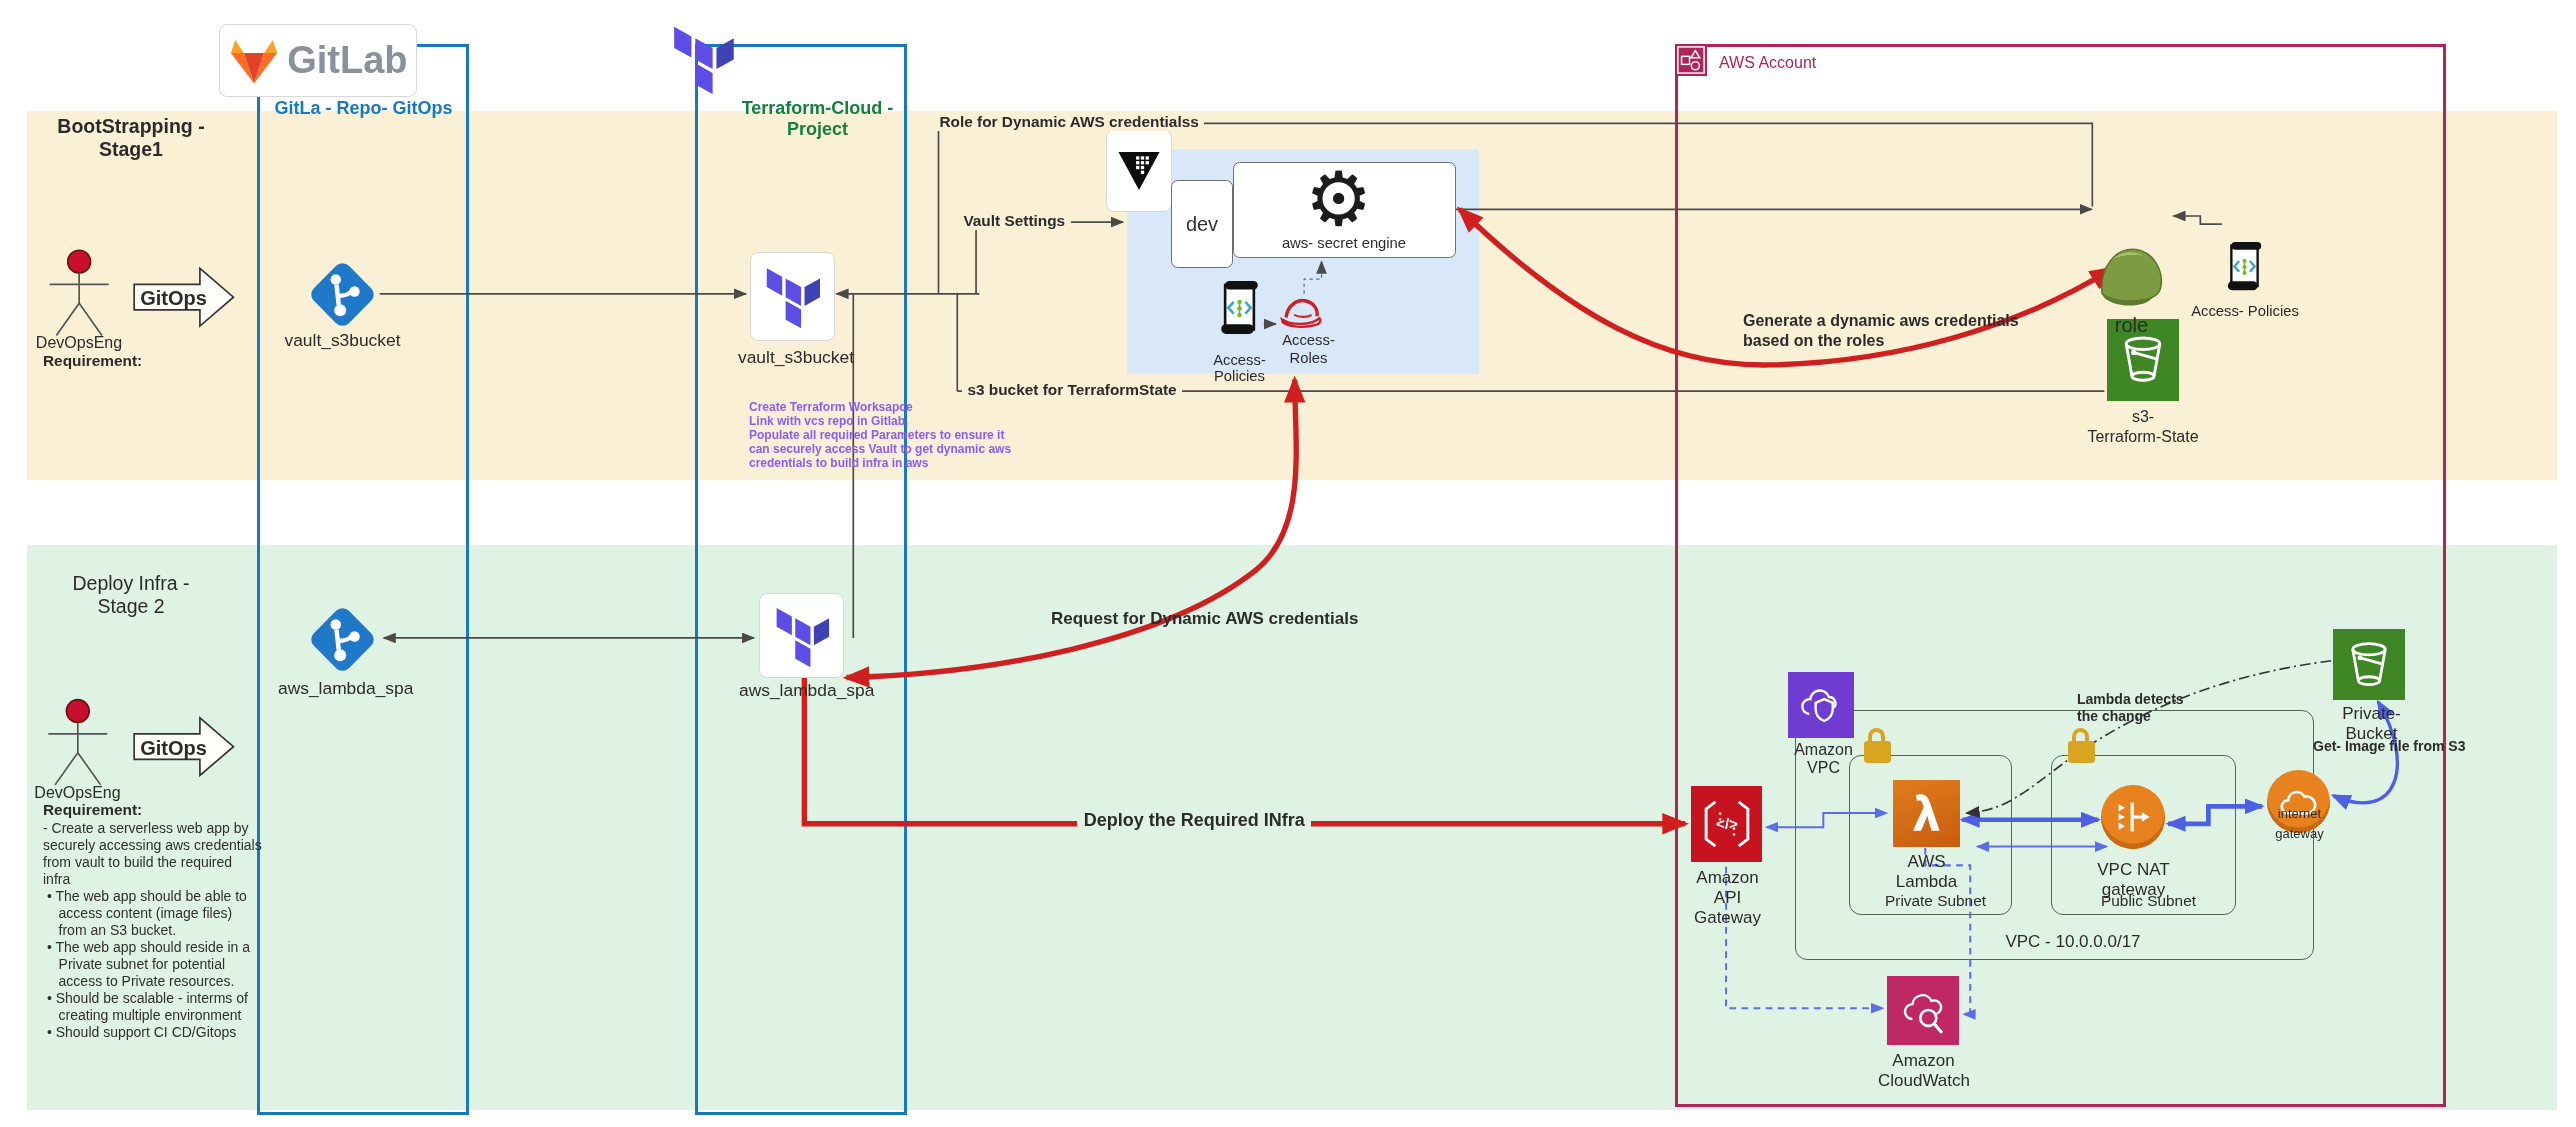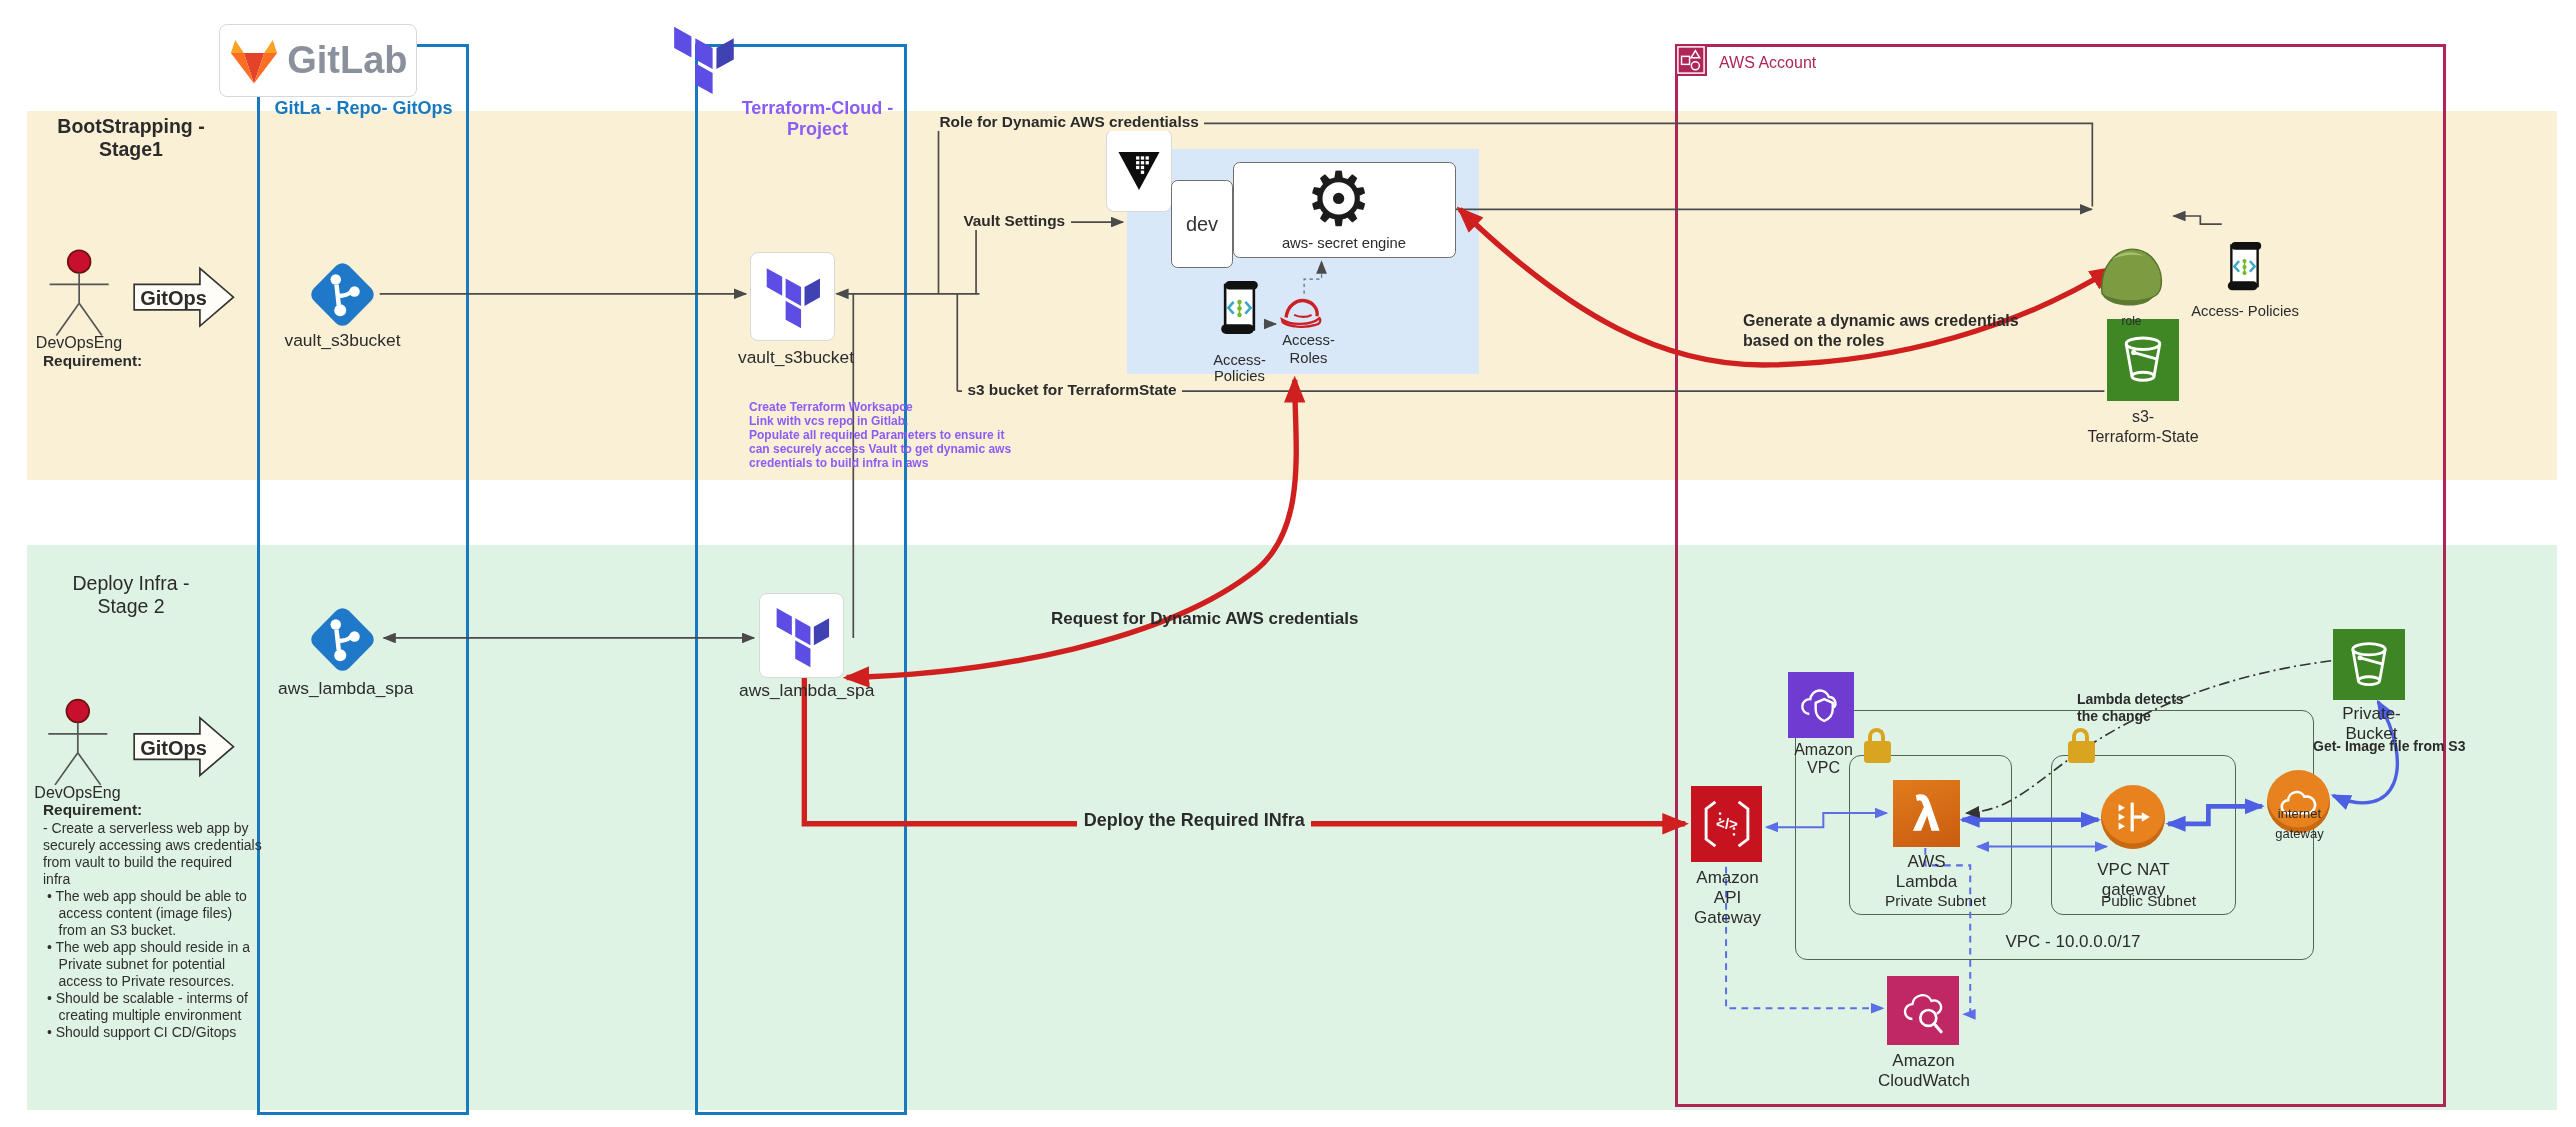--- a/index.html
+++ b/index.html
@@ -124,21 +124,21 @@
   <div class="cap" style="left:263px;top:98px;width:201px;font-weight:bold;font-size:18px;color:#1779be;">GitLa - Repo- GitOps</div>
 
   <div class="icon" style="left:665px;top:19px;width:75px;height:78px;">
     <svg width="70" height="75" viewBox="0 0 64 78">
       <polygon fill="#5c4ee5" points="2,6 20,16 20,38 2,28"></polygon>
       <polygon fill="#5c4ee5" points="24,18 42,28 42,50 24,40"></polygon>
       <polygon fill="#4042b4" points="46,28 64,18 64,40 46,50"></polygon>
       <polygon fill="#5c4ee5" points="24,44 42,54 42,76 24,66"></polygon>
     </svg>
   </div>
-  <div class="cap" style="left:710px;top:98px;width:215px;font-weight:bold;font-size:18px;color:#8b5cf6;">Terraform-Cloud - Project</div>
+  <div class="cap" style="left:710px;top:98px;width:215px;font-weight:bold;font-size:18px;color:#15803d;">Terraform-Cloud - Project</div>
 
   <div class="icon" style="left:1675px;top:44px;width:32px;height:32px;">
     <svg width="32" height="32" viewBox="0 0 44 44">
       <rect x="0" y="0" width="44" height="44" fill="#b02558"></rect>
       <rect x="4" y="4" width="36" height="36" fill="none" stroke="#fff" stroke-width="2"></rect>
       <rect x="9" y="17" width="11" height="11" fill="none" stroke="#fff" stroke-width="2"></rect>
       <path d="M28,9 L34,19 L22,19 Z" fill="none" stroke="#fff" stroke-width="2"></path>
       <circle cx="28" cy="30" r="5.5" fill="none" stroke="#fff" stroke-width="2"></circle>
     </svg>
   </div>
@@ -273,21 +273,21 @@
   <div class="cap" style="left:1275px;top:331px;width:67px;font-size:14.8px;line-height:18px;">Access-
 Roles</div>
 
   <div class="icon" style="left:2092px;top:239px;width:79px;height:72px;">
     <svg width="79" height="72" viewBox="0 0 110 96">
       <path d="M14,74 C10,36 34,12 56,12 C82,12 100,38 96,64 C95,72 90,77 82,80 C58,88 24,86 14,74 Z" fill="#7d9c42" stroke="#54702a" stroke-width="2"></path>
       <path d="M28,26 C42,14 60,14 72,22 C58,18 42,20 28,26 Z" fill="#a8c271"></path>
       <path d="M14,74 C30,84 66,86 84,79 C80,88 60,92 44,90 C28,88 16,82 14,74 Z" fill="#5d7a30"></path>
     </svg>
   </div>
-  <div class="cap" style="left:2098px;top:263px;width:67px;font-size:12px;top:314px;">role</div>
+  <div class="cap" style="left:2098px;top:263px;width:67px;font-size:20px;top:314px;">role</div>
 
   <div class="icon" style="left:2223px;top:236px;width:43px;height:62px;">
     <svg width="43" height="62" viewBox="0 0 72 92">
       <rect x="14" y="10" width="44" height="68" fill="#fff" stroke="#111" stroke-width="4"></rect>
       <rect x="14" y="4" width="50" height="13" rx="6.5" fill="#111"></rect>
       <rect x="8" y="70" width="50" height="15" rx="7.5" fill="#111"></rect>
       <path d="M27,36 l-8,9 8,9" stroke="#3aa6c9" stroke-width="4" fill="none"></path>
       <path d="M45,36 l8,9 -8,9" stroke="#3aa6c9" stroke-width="4" fill="none"></path>
       <path d="M36,34 V58" stroke="#76b82a" stroke-width="2.5"></path>
       <circle cx="36" cy="36" r="3.5" fill="#76b82a"></circle>

